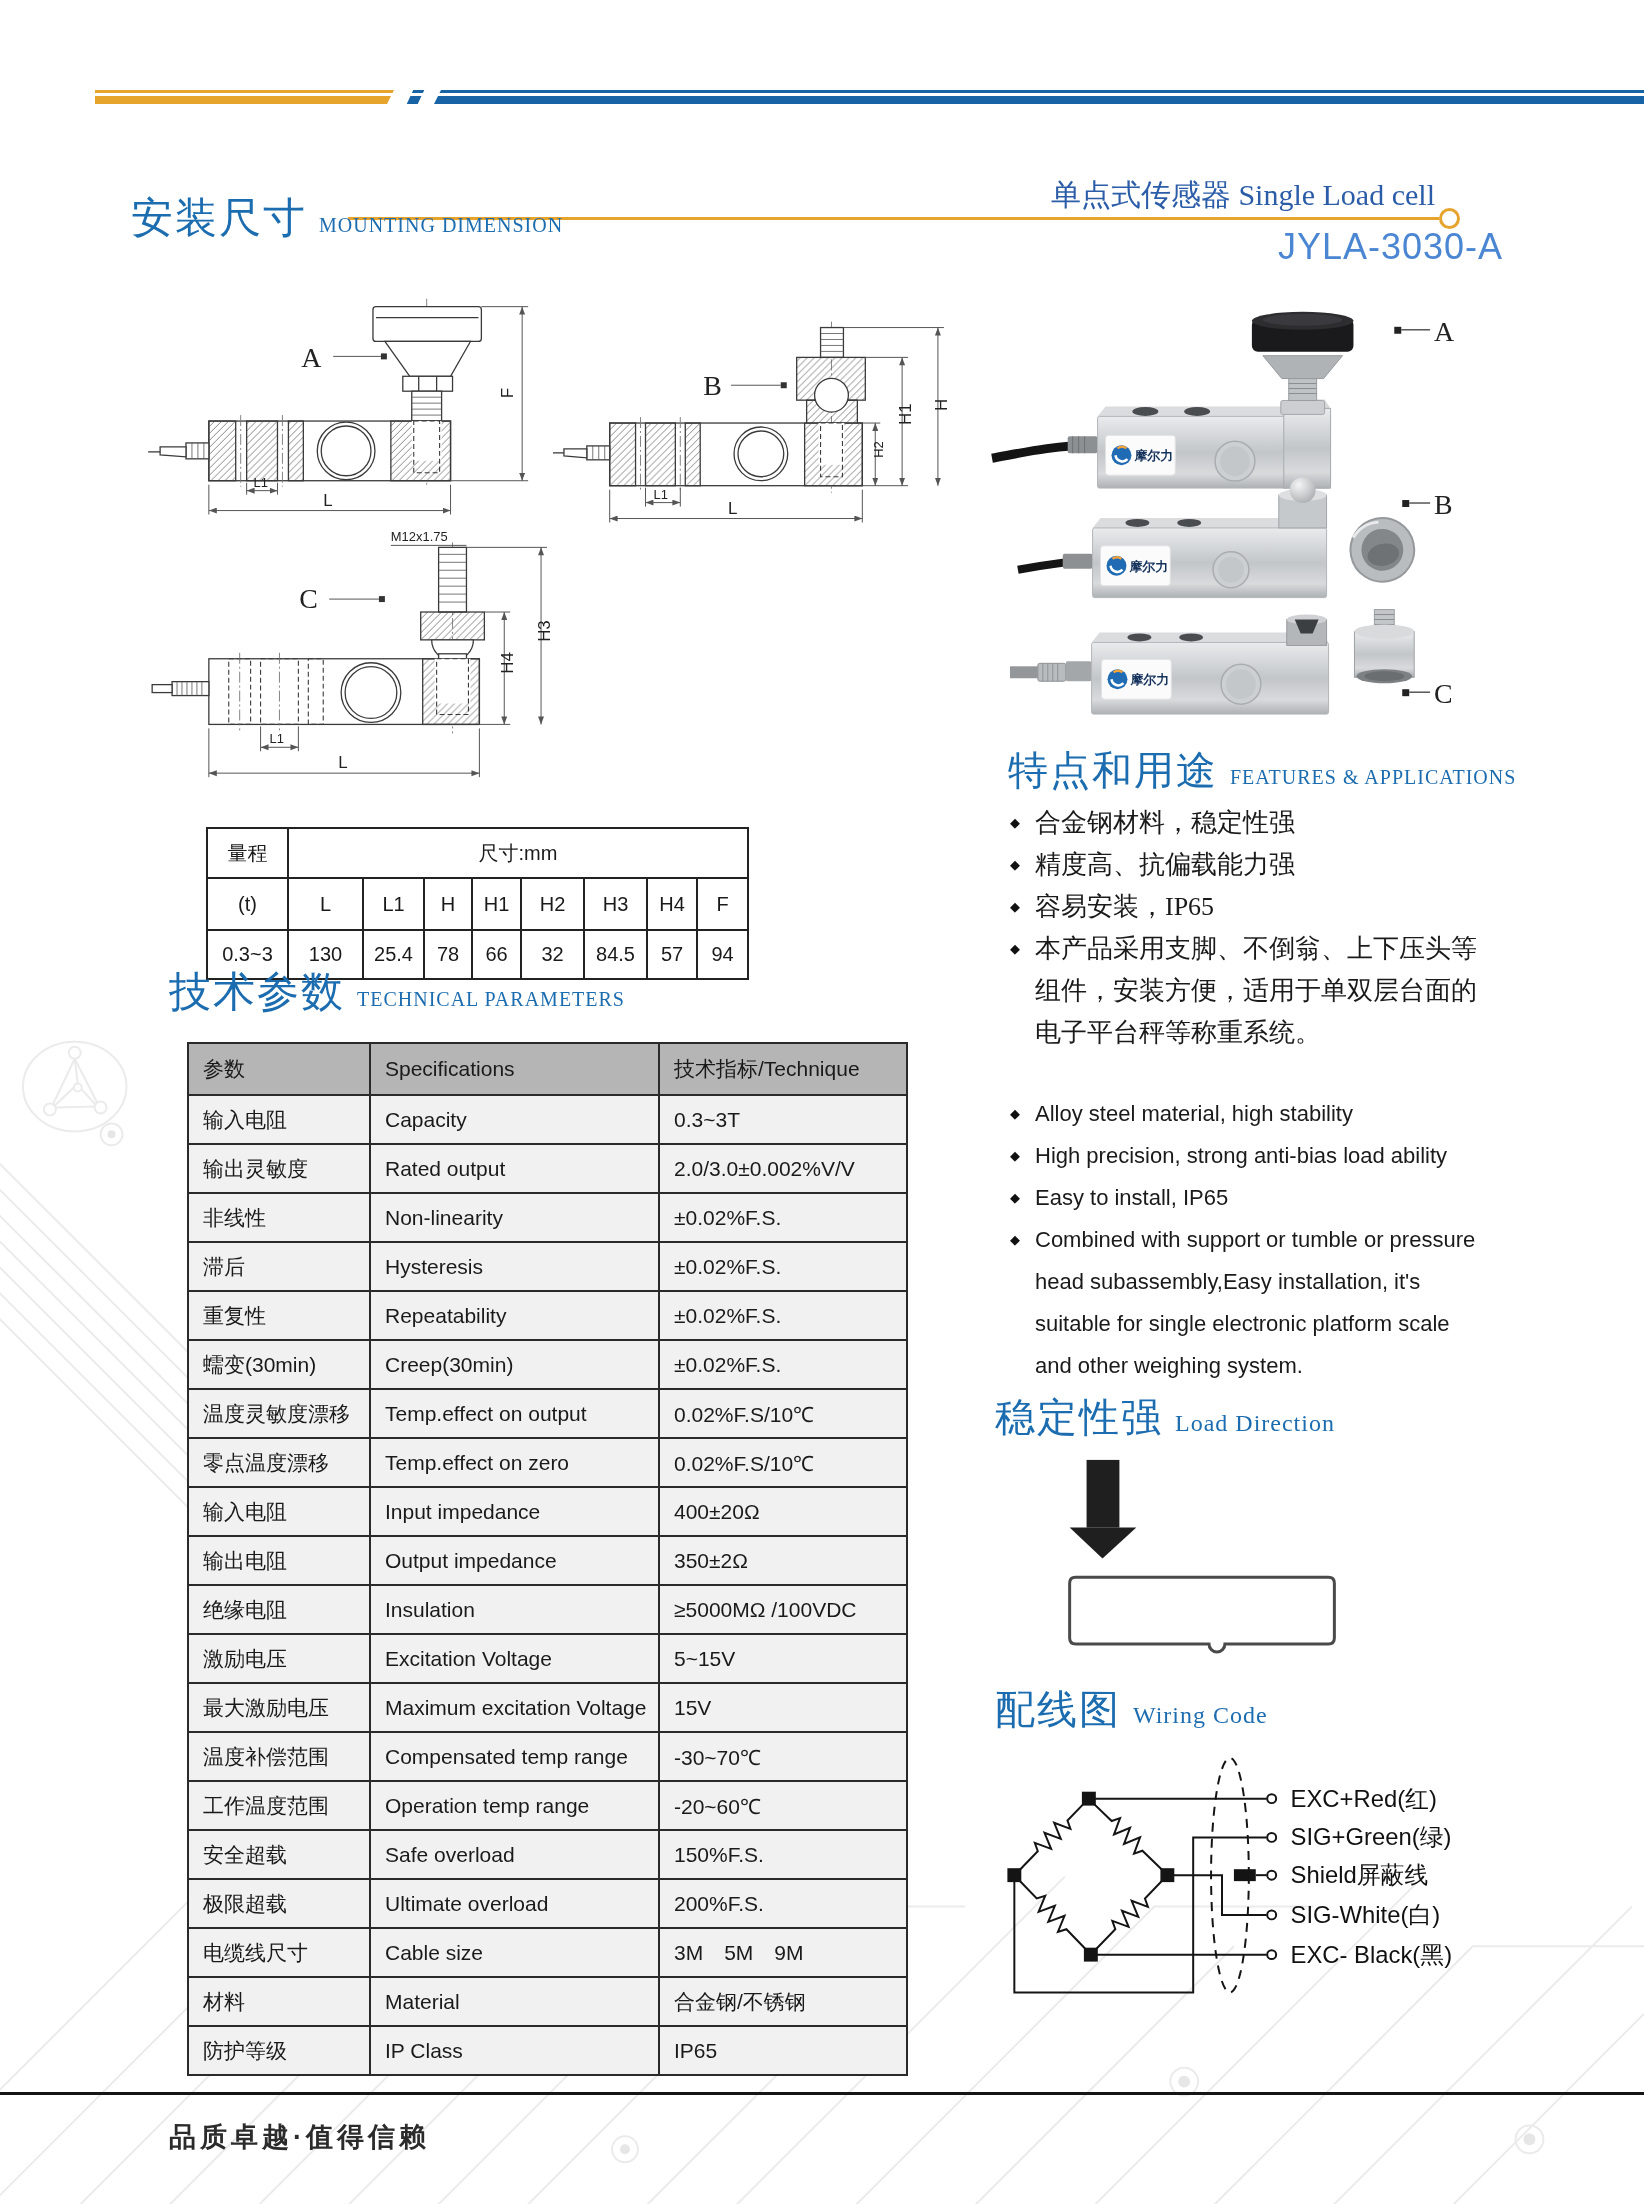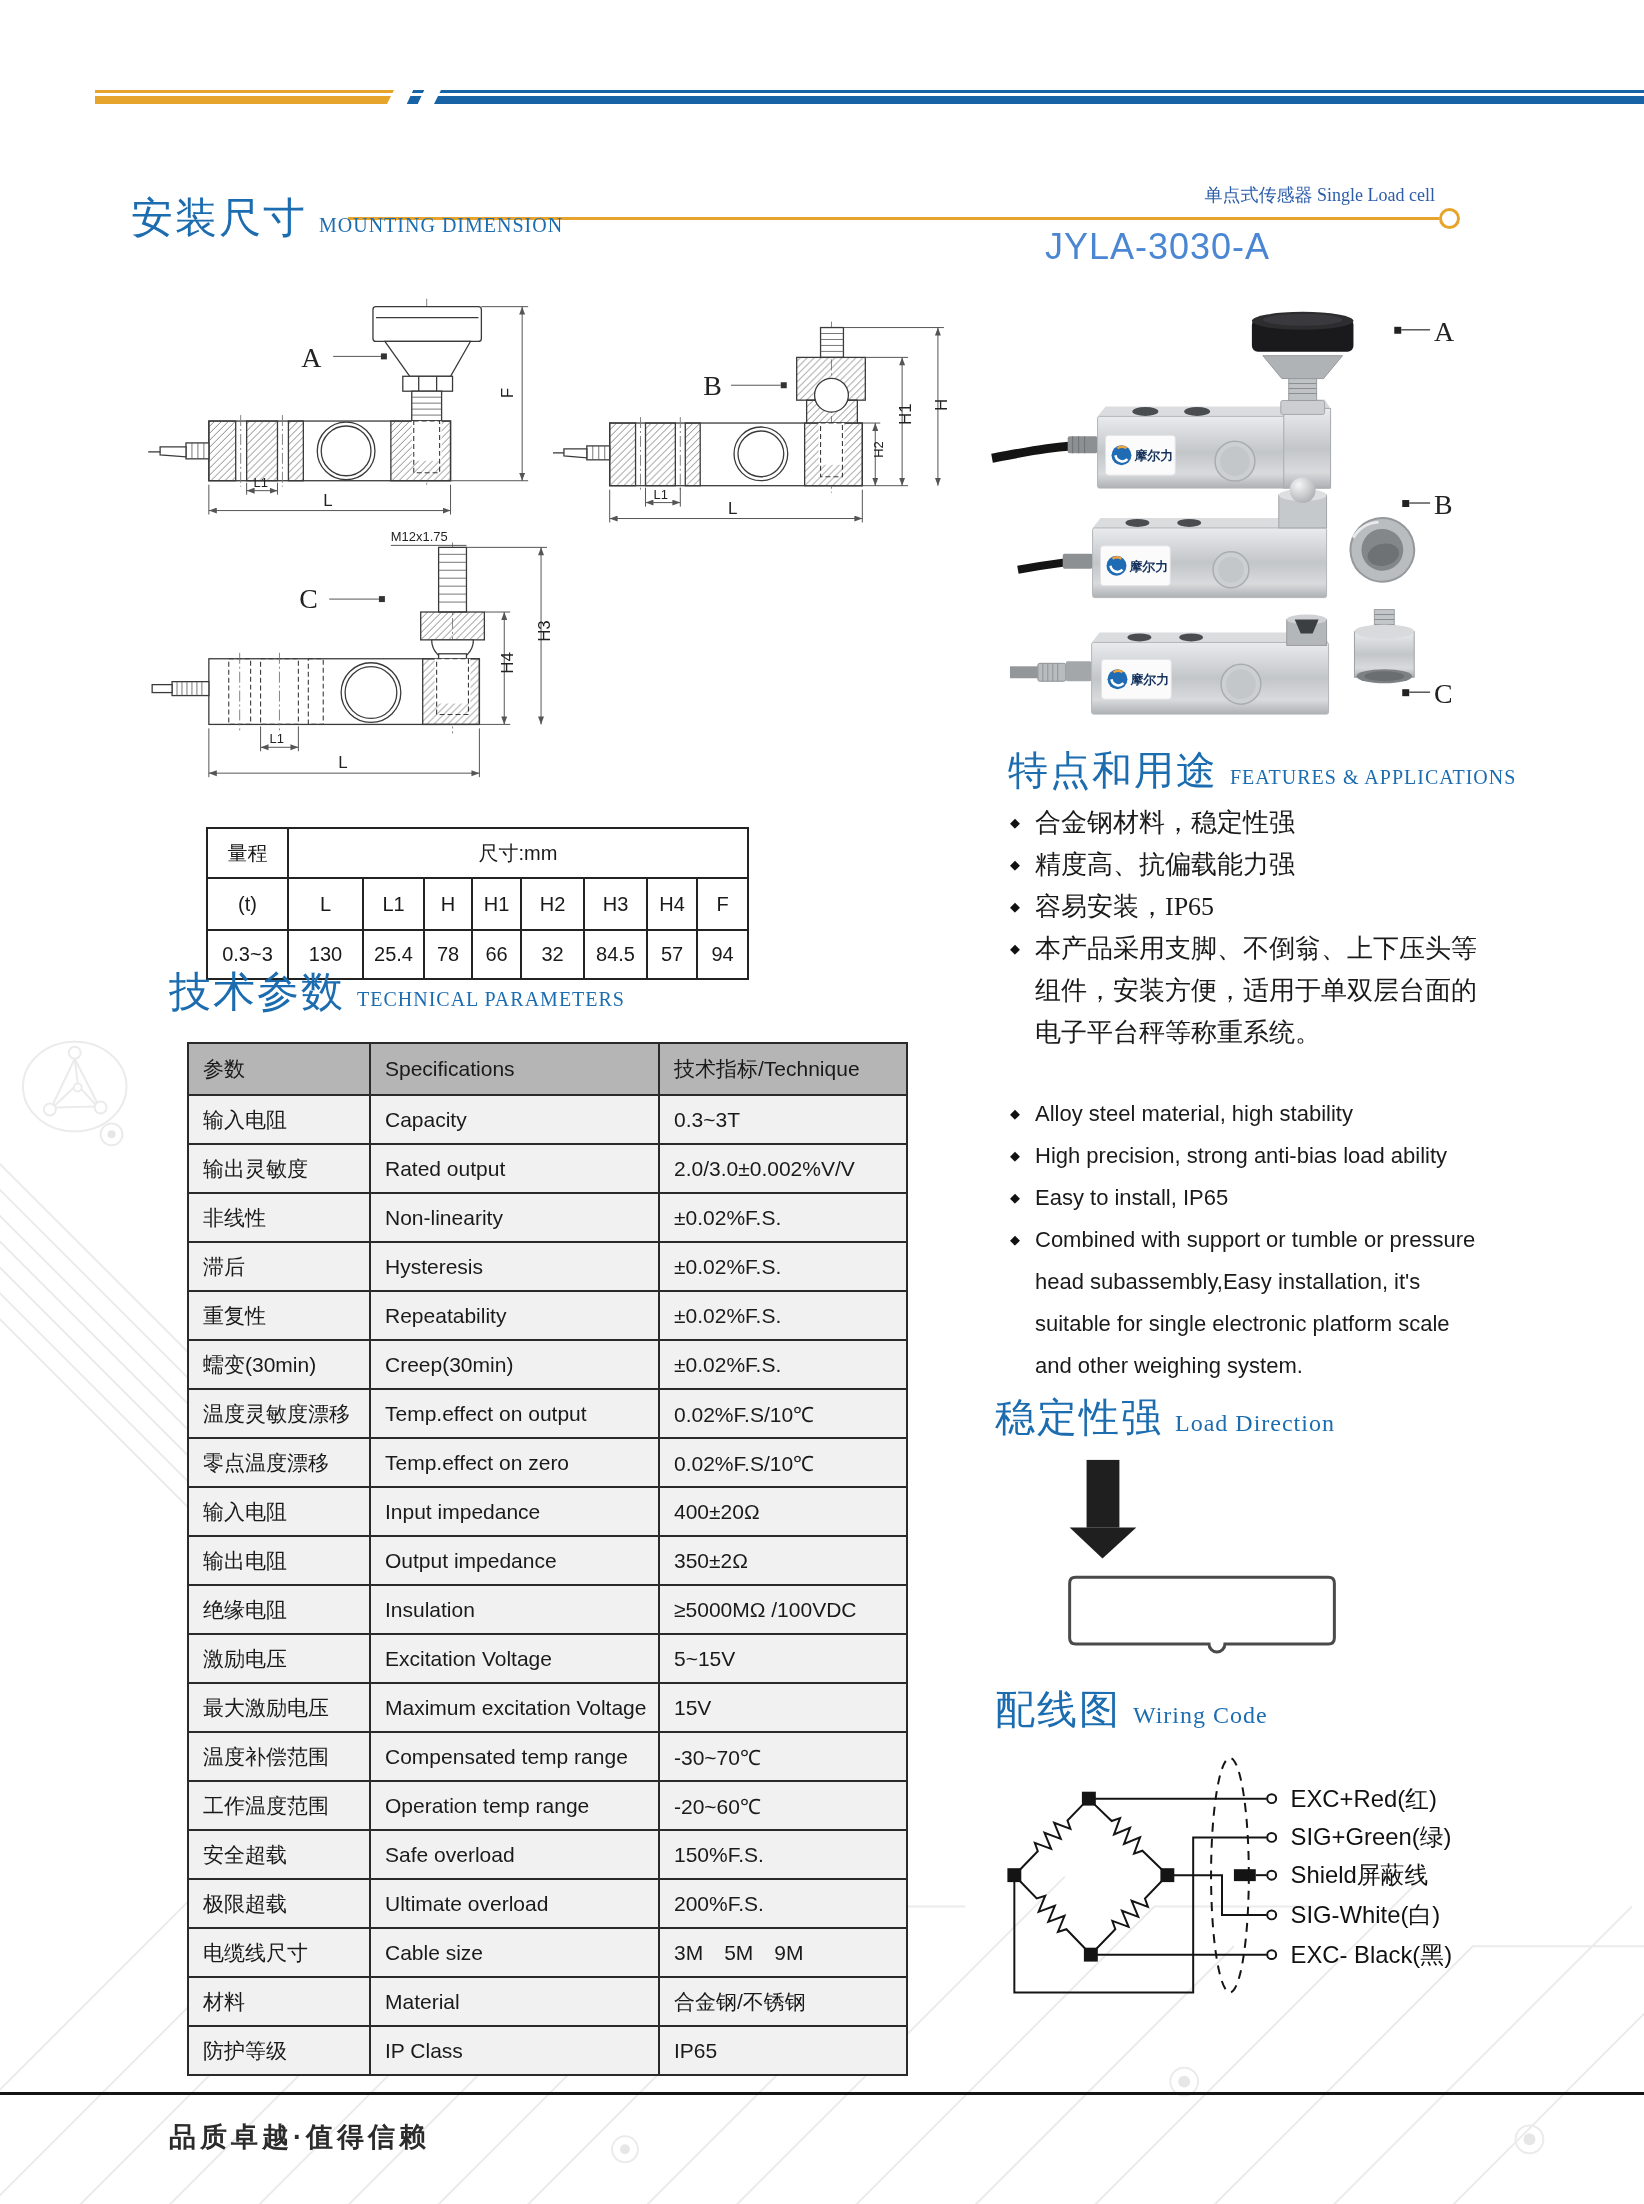--- a/index.html
+++ b/index.html
@@ -12,25 +12,25 @@
     background:linear-gradient(to bottom,#e7a42d 0 3px,#ffffff 3px 6px,#e7a42d 6px 100%);
     clip-path:polygon(0 0,100% 0,calc(100% - 7px) 100%,0 100%);}
   .bar-sliver{position:absolute;left:410px;top:90px;width:11px;height:14px;transform:skewX(-25deg);
     background:linear-gradient(to bottom,#1763a6 0 3px,#ffffff 3px 6px,#1763a6 6px 100%);}
   .bar-blue{position:absolute;left:434px;top:90px;width:1211px;height:14px;
     background:linear-gradient(to bottom,#1763a6 0 3px,#ffffff 3px 6px,#1763a6 6px 100%);
     clip-path:polygon(7px 0,100% 0,100% 100%,0 100%);}
 
   
   .cat{position:absolute;left:985px;top:183px;width:450px;text-align:right;
-    font-family:"Liberation Serif",serif;font-size:18px;color:#2b5ca8;line-height:24px;}
+    font-family:"Liberation Serif",serif;font-size:30px;color:#2b5ca8;line-height:24px;}
   .rule{position:absolute;left:348px;top:217px;width:1091px;height:3px;background:#e7a42d;}
   .rule-dot{position:absolute;left:1439px;top:208px;width:15px;height:15px;border:3px solid #e7a42d;
     border-radius:50%;background:#fff;}
-  .model{position:absolute;left:1045px;top:226px;width:458px;text-align:left;
+  .model{position:absolute;left:1045px;top:226px;width:458px;text-align:right;
     font-size:36px;letter-spacing:1px;color:#4b86d3;}
 
   
   .sec-title{position:absolute;display:flex;align-items:baseline;gap:12px;line-height:1;
     color:#1c6cb0;font-family:"Liberation Serif",serif;white-space:nowrap;}
   .sec-title .zh{font-size:42px;letter-spacing:2px;}
   .sec-title .en{font-size:20px;letter-spacing:1px;}
   .sec-title.small .zh{font-size:40px;}
   .sec-title.small .en{font-size:24px;}
 

